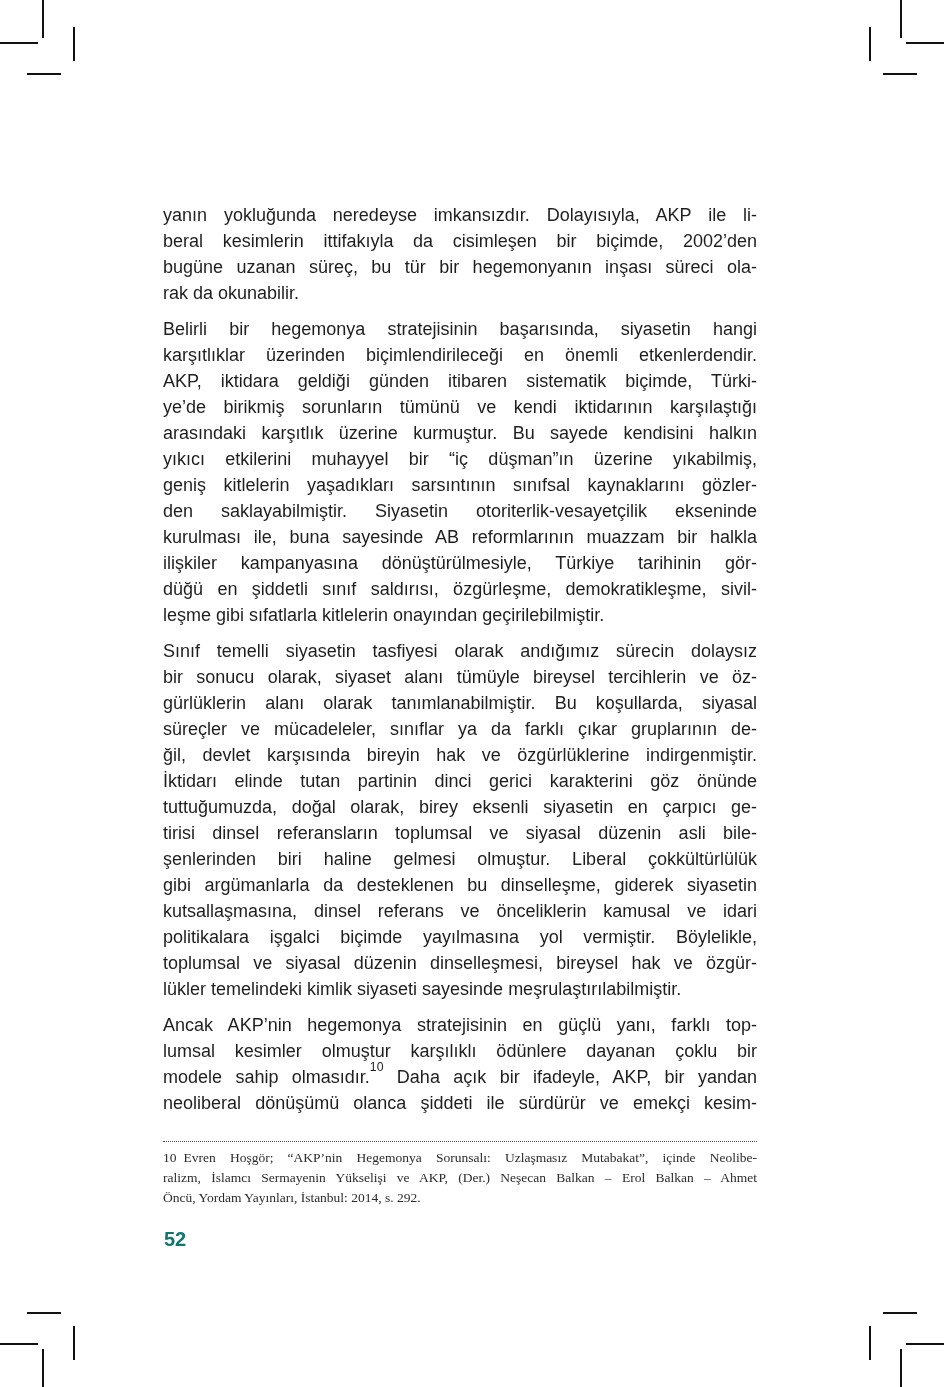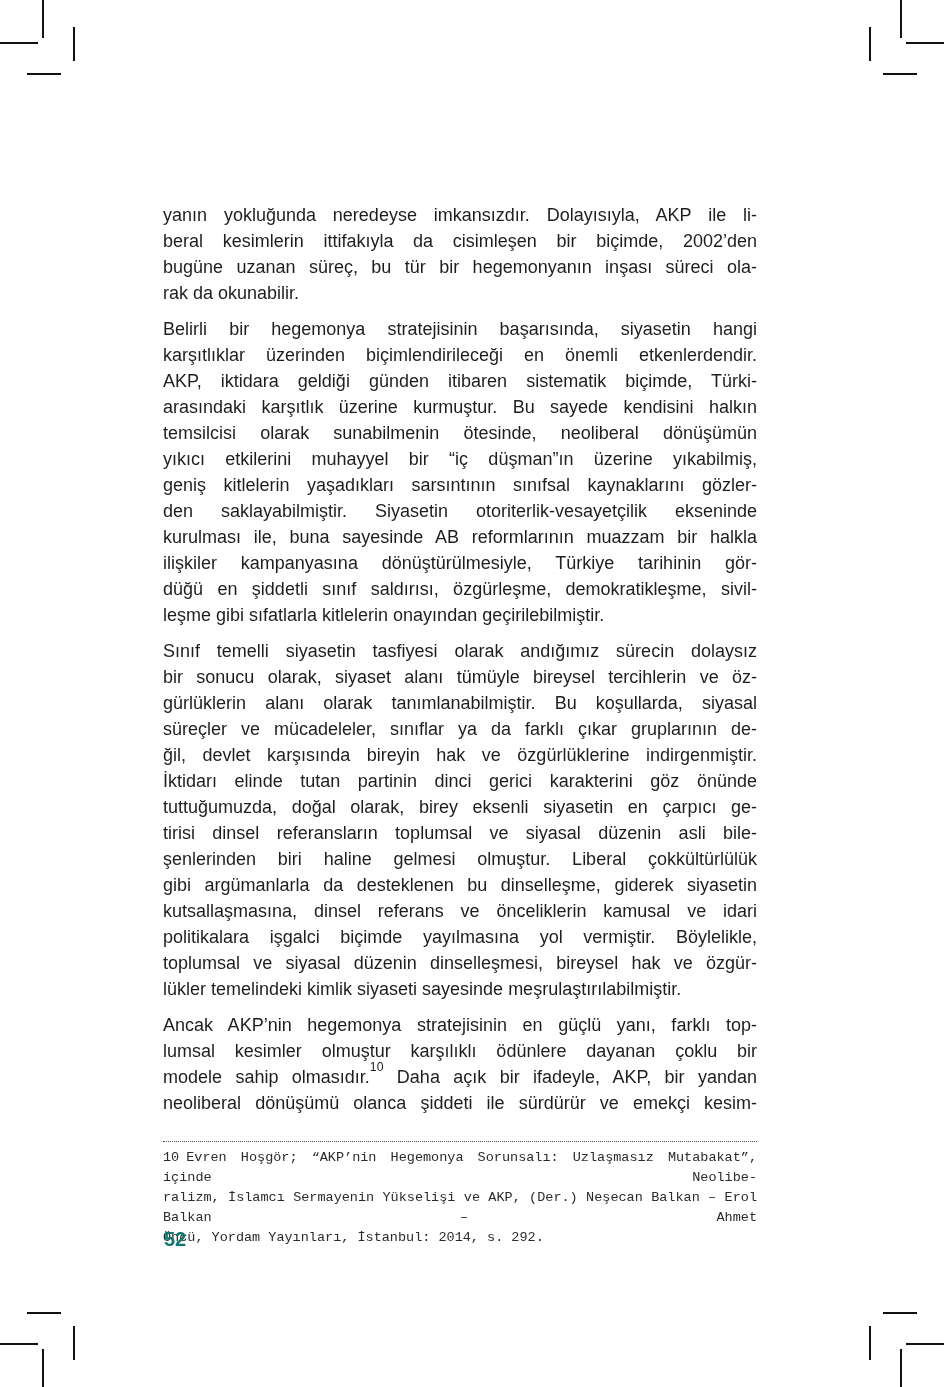--- a/index.html
+++ b/index.html
@@ -38,21 +38,21 @@
   }
 
   
   .footnote {
     position: absolute;
     left: 163px;
     top: 1141px;
     width: 594px;
     border-top: 1px dotted #4a4a4a;
     padding-top: 6px;
-    font-family: Liberation Mono, monospace;
+    font-family: Liberation Serif, serif;
     font-size: 13.5px;
     line-height: 20px;
     color: var(--fn-ink, #2b2b2b);
   }
   .fn-line { text-align: justify; text-align-last: justify; }
   .fn-line.fn-last { text-align-last: left; }
   .fn-marker { margin-right: 7px; }
 
   
   .page-number {
@@ -96,22 +96,22 @@
       <div class="line">yanın yokluğunda neredeyse imkansızdır. Dolayısıyla, AKP ile li-</div>
       <div class="line">beral kesimlerin ittifakıyla da cisimleşen bir biçimde, 2002’den</div>
       <div class="line">bugüne uzanan süreç, bu tür bir hegemonyanın inşası süreci ola-</div>
       <div class="line para-end">rak da okunabilir.</div>
     </div>
 
     <div class="para">
       <div class="line">Belirli bir hegemonya stratejisinin başarısında, siyasetin hangi</div>
       <div class="line">karşıtlıklar üzerinden biçimlendirileceği en önemli etkenlerdendir.</div>
       <div class="line">AKP, iktidara geldiği günden itibaren sistematik biçimde, Türki-</div>
+      <div class="line">ye’de birikmiş sorunların tümünü ve kendi iktidarının karşılaştığı</div>
       <div class="line">arasındaki karşıtlık üzerine kurmuştur. Bu sayede kendisini halkın</div>
-      <div class="line">temsilcisi olarak sunabilmenin ötesinde, neoliberal dönüşümün</div>
       <div class="line">yıkıcı etkilerini muhayyel bir “iç düşman”ın üzerine yıkabilmiş,</div>
       <div class="line">geniş kitlelerin yaşadıkları sarsıntının sınıfsal kaynaklarını gözler-</div>
       <div class="line">den saklayabilmiştir. Siyasetin otoriterlik-vesayetçilik ekseninde</div>
       <div class="line">kurulması ile, buna sayesinde AB reformlarının muazzam bir halkla</div>
       <div class="line">ilişkiler kampanyasına dönüştürülmesiyle, Türkiye tarihinin gör-</div>
       <div class="line">düğü en şiddetli sınıf saldırısı, özgürleşme, demokratikleşme, sivil-</div>
       <div class="line para-end">leşme gibi sıfatlarla kitlelerin onayından geçirilebilmiştir.</div>
     </div>
 
     <div class="para">

